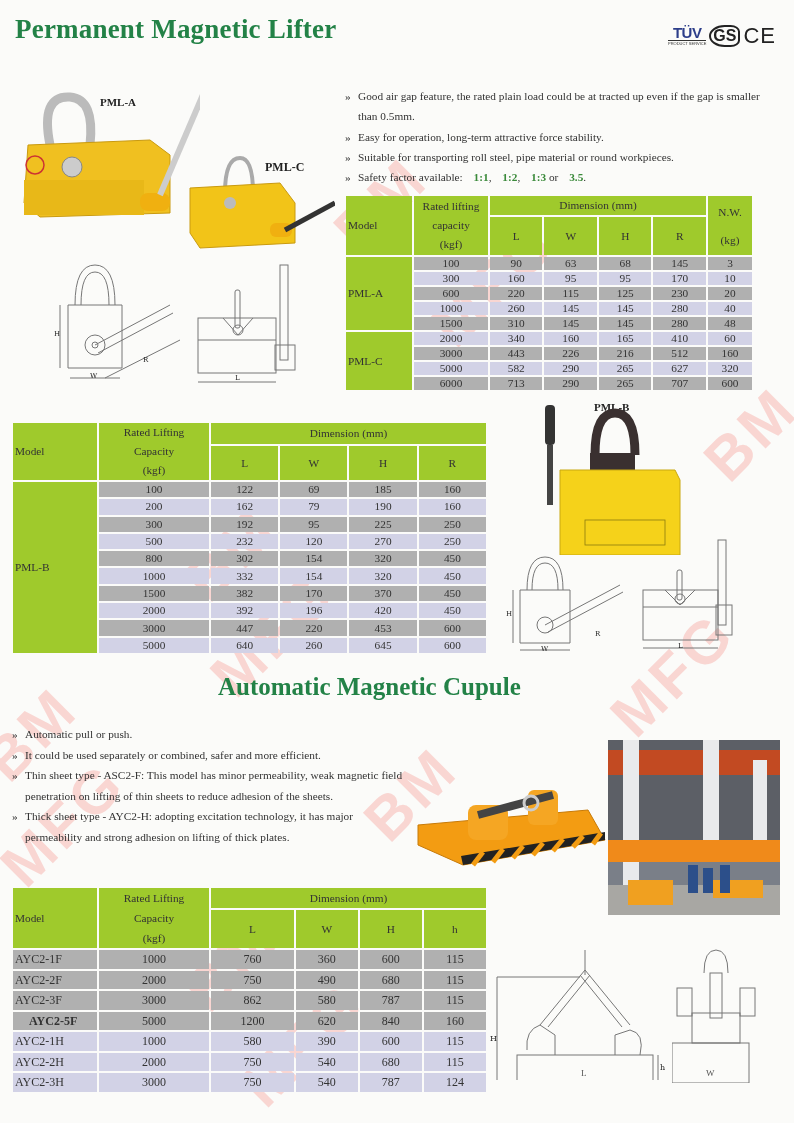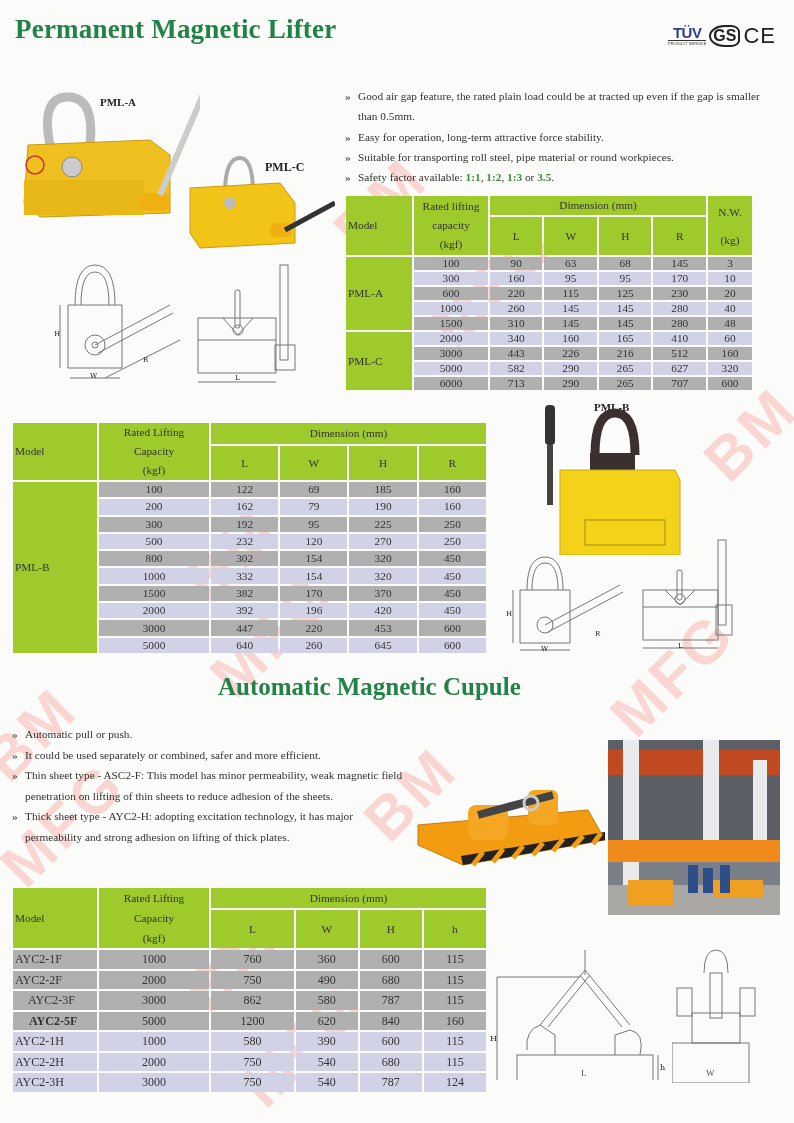--- a/index.html
+++ b/index.html
@@ -12,21 +12,21 @@
   .certs { left: 668px; top: 22px; width: 112px; height: 28px; display: flex; align-items: center; gap: 3px; }
   .tuv { display: flex; flex-direction: column; align-items: center; }
   .tuv .t { font-family: "Liberation Sans", sans-serif; font-weight: bold; color: #2d3e8a; font-size: 15px; line-height: 14px; letter-spacing: -0.5px; }
   .tuv .s { font-size: 4px; color: #333; border-top: 1px solid #333; line-height: 5px; font-family: "Liberation Sans", sans-serif; }
   .gs { font-family: "Liberation Sans", sans-serif; font-weight: bold; font-size: 16px; color: #222; border: 2px solid #222; border-radius: 50% 30% 30% 50%; padding: 0 2px; line-height: 18px; }
   .ce { font-family: "Liberation Sans", sans-serif; font-size: 22px; color: #222; letter-spacing: 1px; line-height: 22px; }
 
   .bullets { font-size: 11.3px; line-height: 20.3px; color: #333; font-family: "Liberation Serif", serif; }
   .bullets .b { position: relative; padding-left: 13px; }
   .bullets .b::before { content: "»"; position: absolute; left: 0; top: 0; }
-  .bullets .g { color: #3a8a3a; font-weight: bold; }
+  .bullets .g { color: #3a8a3a; font-weight: bold; margin-left: 8px; }
   #bul1 { left: 345px; top: 86px; width: 420px; }
   #bul2 { left: 12px; top: 724px; width: 395px; line-height: 20.6px; }
 
   table.spec { position: absolute; border-collapse: separate; border-spacing: 2px; font-family: "Liberation Serif", serif; font-size: 11.3px; color: #333; }
   table.spec th { background: #9fca2c; font-weight: normal; text-align: center; color: #333; }
   table.spec th.left, table.spec td.model { text-align: left; padding-left: 2px; }
   table.spec td { text-align: center; padding: 0; line-height: 13px; }
   table.spec td.model { background: #9fca2c; vertical-align: middle; }
   tr.dark td.v { background: #b0b0b0; }
   tr.light td.v { background: #d2d2e6; }
@@ -426,21 +426,21 @@
       </tr>
     <tr class="dark">
         <td class="v" style="text-align:left;padding-left:2px;">AYC2-2F</td>
         <td class="v">2000</td>
         <td class="v">750</td>
         <td class="v">490</td>
         <td class="v">680</td>
         <td class="v">115</td>
       </tr>
     <tr class="dark">
-        <td class="v" style="text-align:left;padding-left:15px;">AYC2-3F</td>
+        <td class="v" style="text-align:left;padding-left:2px;">AYC2-3F</td>
         <td class="v">3000</td>
         <td class="v">862</td>
         <td class="v">580</td>
         <td class="v">787</td>
         <td class="v">115</td>
       </tr>
     <tr class="dark">
         <td class="v" style="text-align:left;padding-left:16px;font-weight:bold;">AYC2-5F</td>
         <td class="v">5000</td>
         <td class="v">1200</td>

